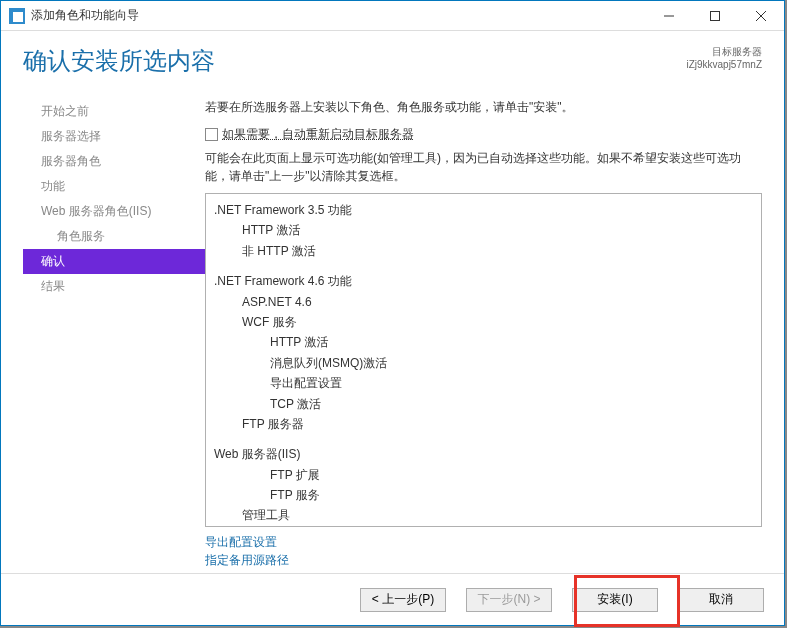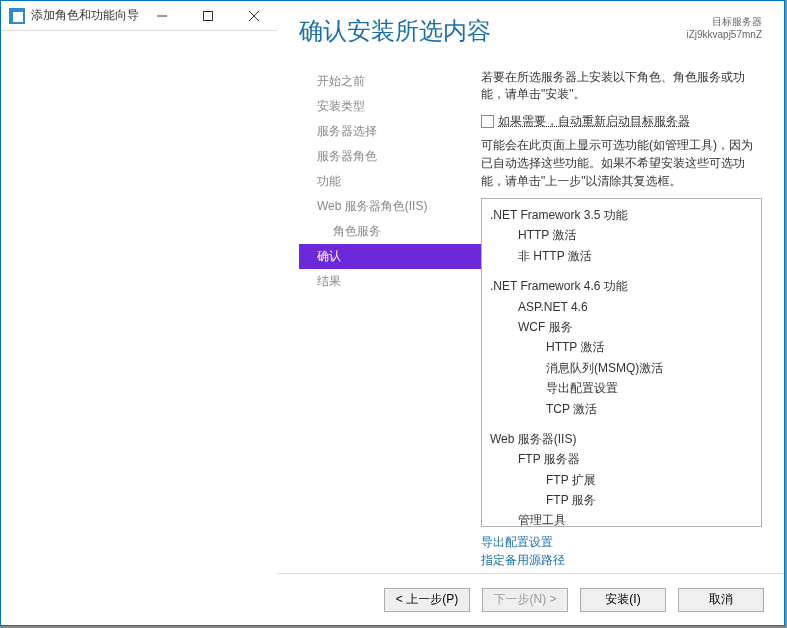--- a/index.html
+++ b/index.html
@@ -10,21 +10,21 @@
     width: 787px;
     height: 628px;
     overflow: hidden;
   }
   .window {
     width: 785px;
     height: 626px;
     background: #fff;
     border: 1px solid #0277bd;
     display: flex;
-    flex-direction: row;
+    flex-direction: column;
   }
   .titlebar {
     height: 30px;
     display: flex;
     align-items: center;
     border-bottom: 1px solid #ddd;
   }
   .titlebar-icon {
     width: 16px; height: 16px;
     margin: 0 6px 0 8px;
@@ -135,21 +135,21 @@
     line-height: 1.5;
   }
   .links-row .lnk { color: #1a6faa; cursor: pointer; }
   .button-row {
     height: 52px;
     border-top: 1px solid #ddd;
     display: flex;
     align-items: center;
     justify-content: flex-end;
     padding-right: 20px;
-    gap: 12px;
+    gap: 20px;
     position: relative;
   }
   .btn {
     min-width: 86px;
     height: 24px;
     background: #efefef;
     border: 1px solid #adadad;
     font-size: 12px;
     color: #000;
     display: flex;
@@ -200,21 +200,20 @@
       <div class="server-info">
         <div>目标服务器</div>
         <div>iZj9kkvapj57mnZ</div>
       </div>
     </div>
 
     <div class="body-row">
 
       <div class="sidebar" id="sidebar">
           <div class="nav-item">开始之前</div>
-          <div class="nav-item">安装类型</div>
           <div class="nav-item">服务器选择</div>
           <div class="nav-item">服务器角色</div>
           <div class="nav-item">功能</div>
           <div class="nav-item">Web 服务器角色(IIS)</div>
           <div class="nav-item sub">角色服务</div>
           <div class="nav-item active">确认</div>
           <div class="nav-item">结果</div>
         </div>
 
       <div class="main">
@@ -231,22 +230,22 @@
             <div class="tree-node lvl0" style="margin-top: 0px;">.NET Framework 3.5 功能</div>
             <div class="tree-node lvl1">HTTP 激活</div>
             <div class="tree-node lvl1">非 HTTP 激活</div>
             <div class="tree-node lvl0" style="margin-top: 10px;">.NET Framework 4.6 功能</div>
             <div class="tree-node lvl1">ASP.NET 4.6</div>
             <div class="tree-node lvl1">WCF 服务</div>
             <div class="tree-node lvl2">HTTP 激活</div>
             <div class="tree-node lvl2">消息队列(MSMQ)激活</div>
             <div class="tree-node lvl2">导出配置设置</div>
             <div class="tree-node lvl2">TCP 激活</div>
+            <div class="tree-node lvl1">FTP 服务器</div>
             <div class="tree-node lvl0" style="margin-top: 10px;">Web 服务器(IIS)</div>
-            <div class="tree-node lvl1">FTP 服务器</div>
             <div class="tree-node lvl2">FTP 扩展</div>
             <div class="tree-node lvl2">FTP 服务</div>
             <div class="tree-node lvl1">管理工具</div>
           </div>
 
         <div class="links-row">
           <div class="lnk">导出配置设置</div>
           <div class="lnk">指定备用源路径</div>
         </div>
       </div>

